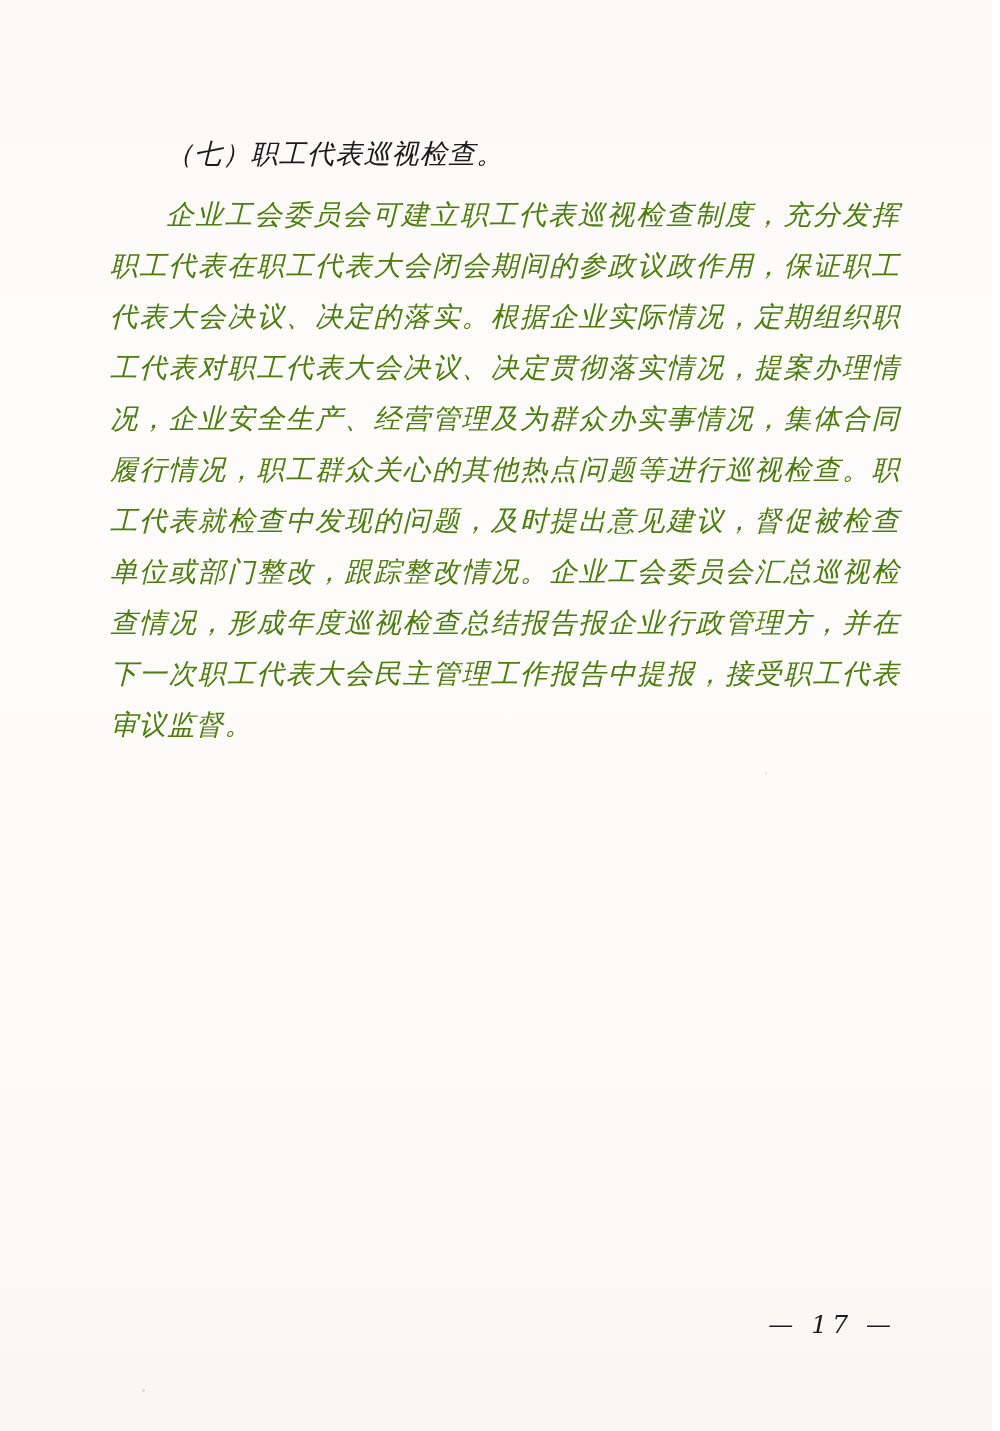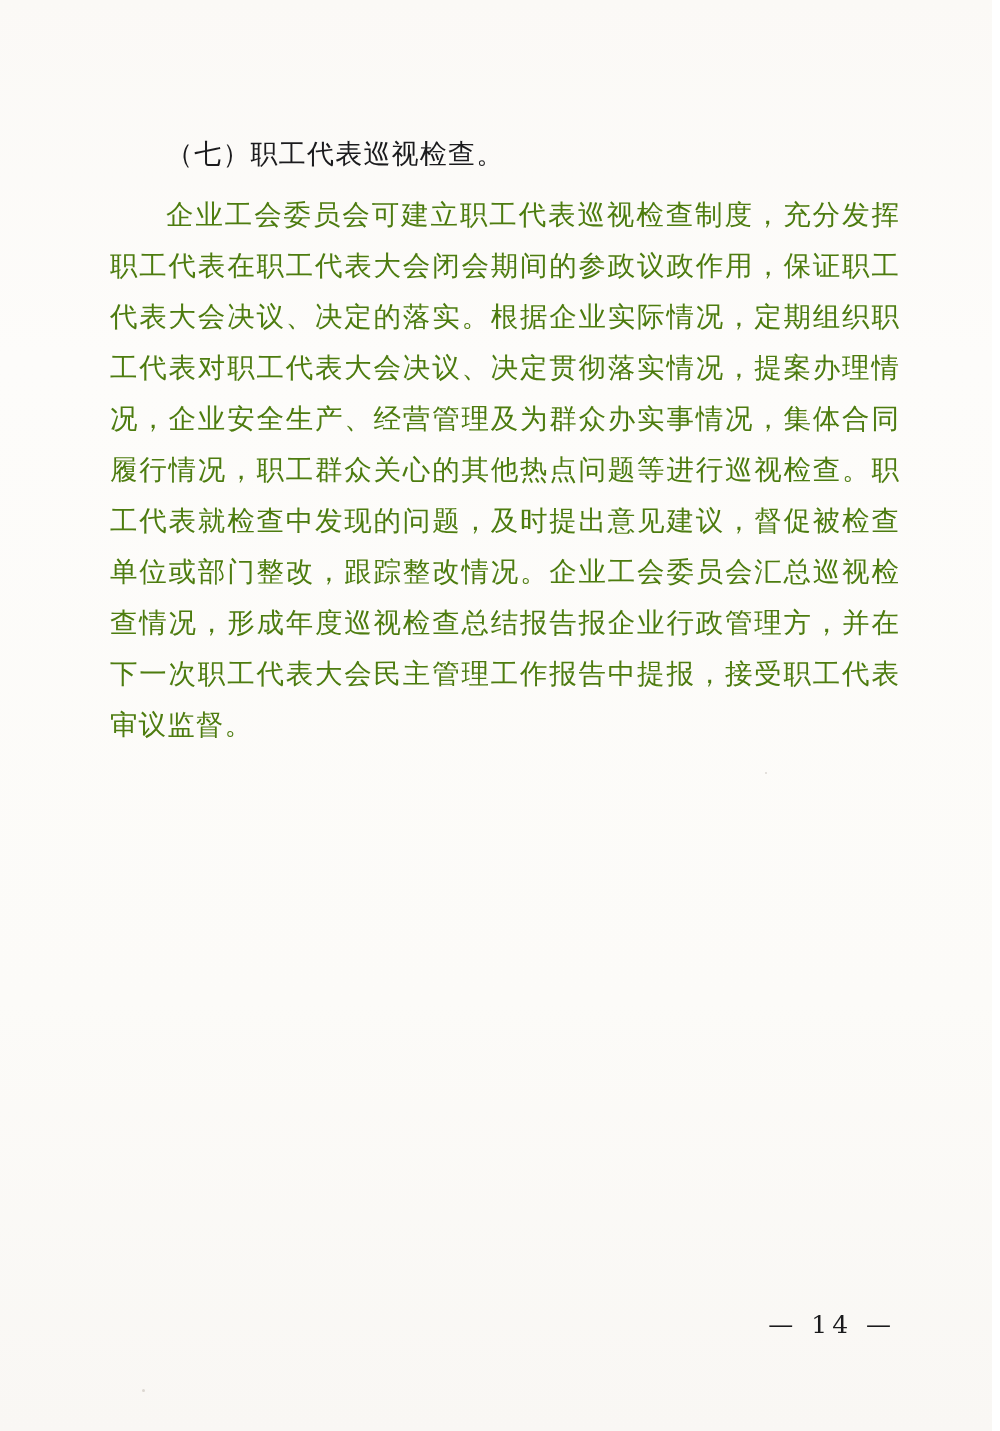--- a/index.html
+++ b/index.html
@@ -11,20 +11,21 @@
     height: 1431px;
     background: #ffffff;
     font-family: "DejaVu Serif", "Liberation Serif", serif;
   }
   .page {
     position: relative;
     width: 992px;
     height: 1431px;
     background: #fdfcfa;
     overflow: hidden;
+    font-style: italic;
   }
   
   .paper-tint {
     position: absolute;
     inset: 0;
     background:
       linear-gradient(180deg, #fbf9f6 0%, #fdfcfa 25%, #fcfbf8 70%, #f9f7f4 100%);
     pointer-events: none;
   }
   .content {
@@ -79,17 +80,17 @@
 
 <div class="page">
   <div class="paper-tint"></div>
 
   <div class="content">
     <h2 class="doc-heading">（七）职工代表巡视检查。</h2>
 
     <p class="doc-paragraph">企业工会委员会可建立职工代表巡视检查制度，充分发挥职工代表在职工代表大会闭会期间的参政议政作用，保证职工代表大会决议、决定的落实。根据企业实际情况，定期组织职工代表对职工代表大会决议、决定贯彻落实情况，提案办理情况，企业安全生产、经营管理及为群众办实事情况，集体合同履行情况，职工群众关心的其他热点问题等进行巡视检查。职工代表就检查中发现的问题，及时提出意见建议，督促被检查单位或部门整改，跟踪整改情况。企业工会委员会汇总巡视检查情况，形成年度巡视检查总结报告报企业行政管理方，并在下一次职工代表大会民主管理工作报告中提报，接受职工代表审议监督。</p>
   </div>
 
-  <div class="page-number">— 14 —</div>
+  <div class="page-number">— 17 —</div>
 
   <span class="speck s1"></span>
   <span class="speck s2"></span>
 </div>
 
 </body></html>

